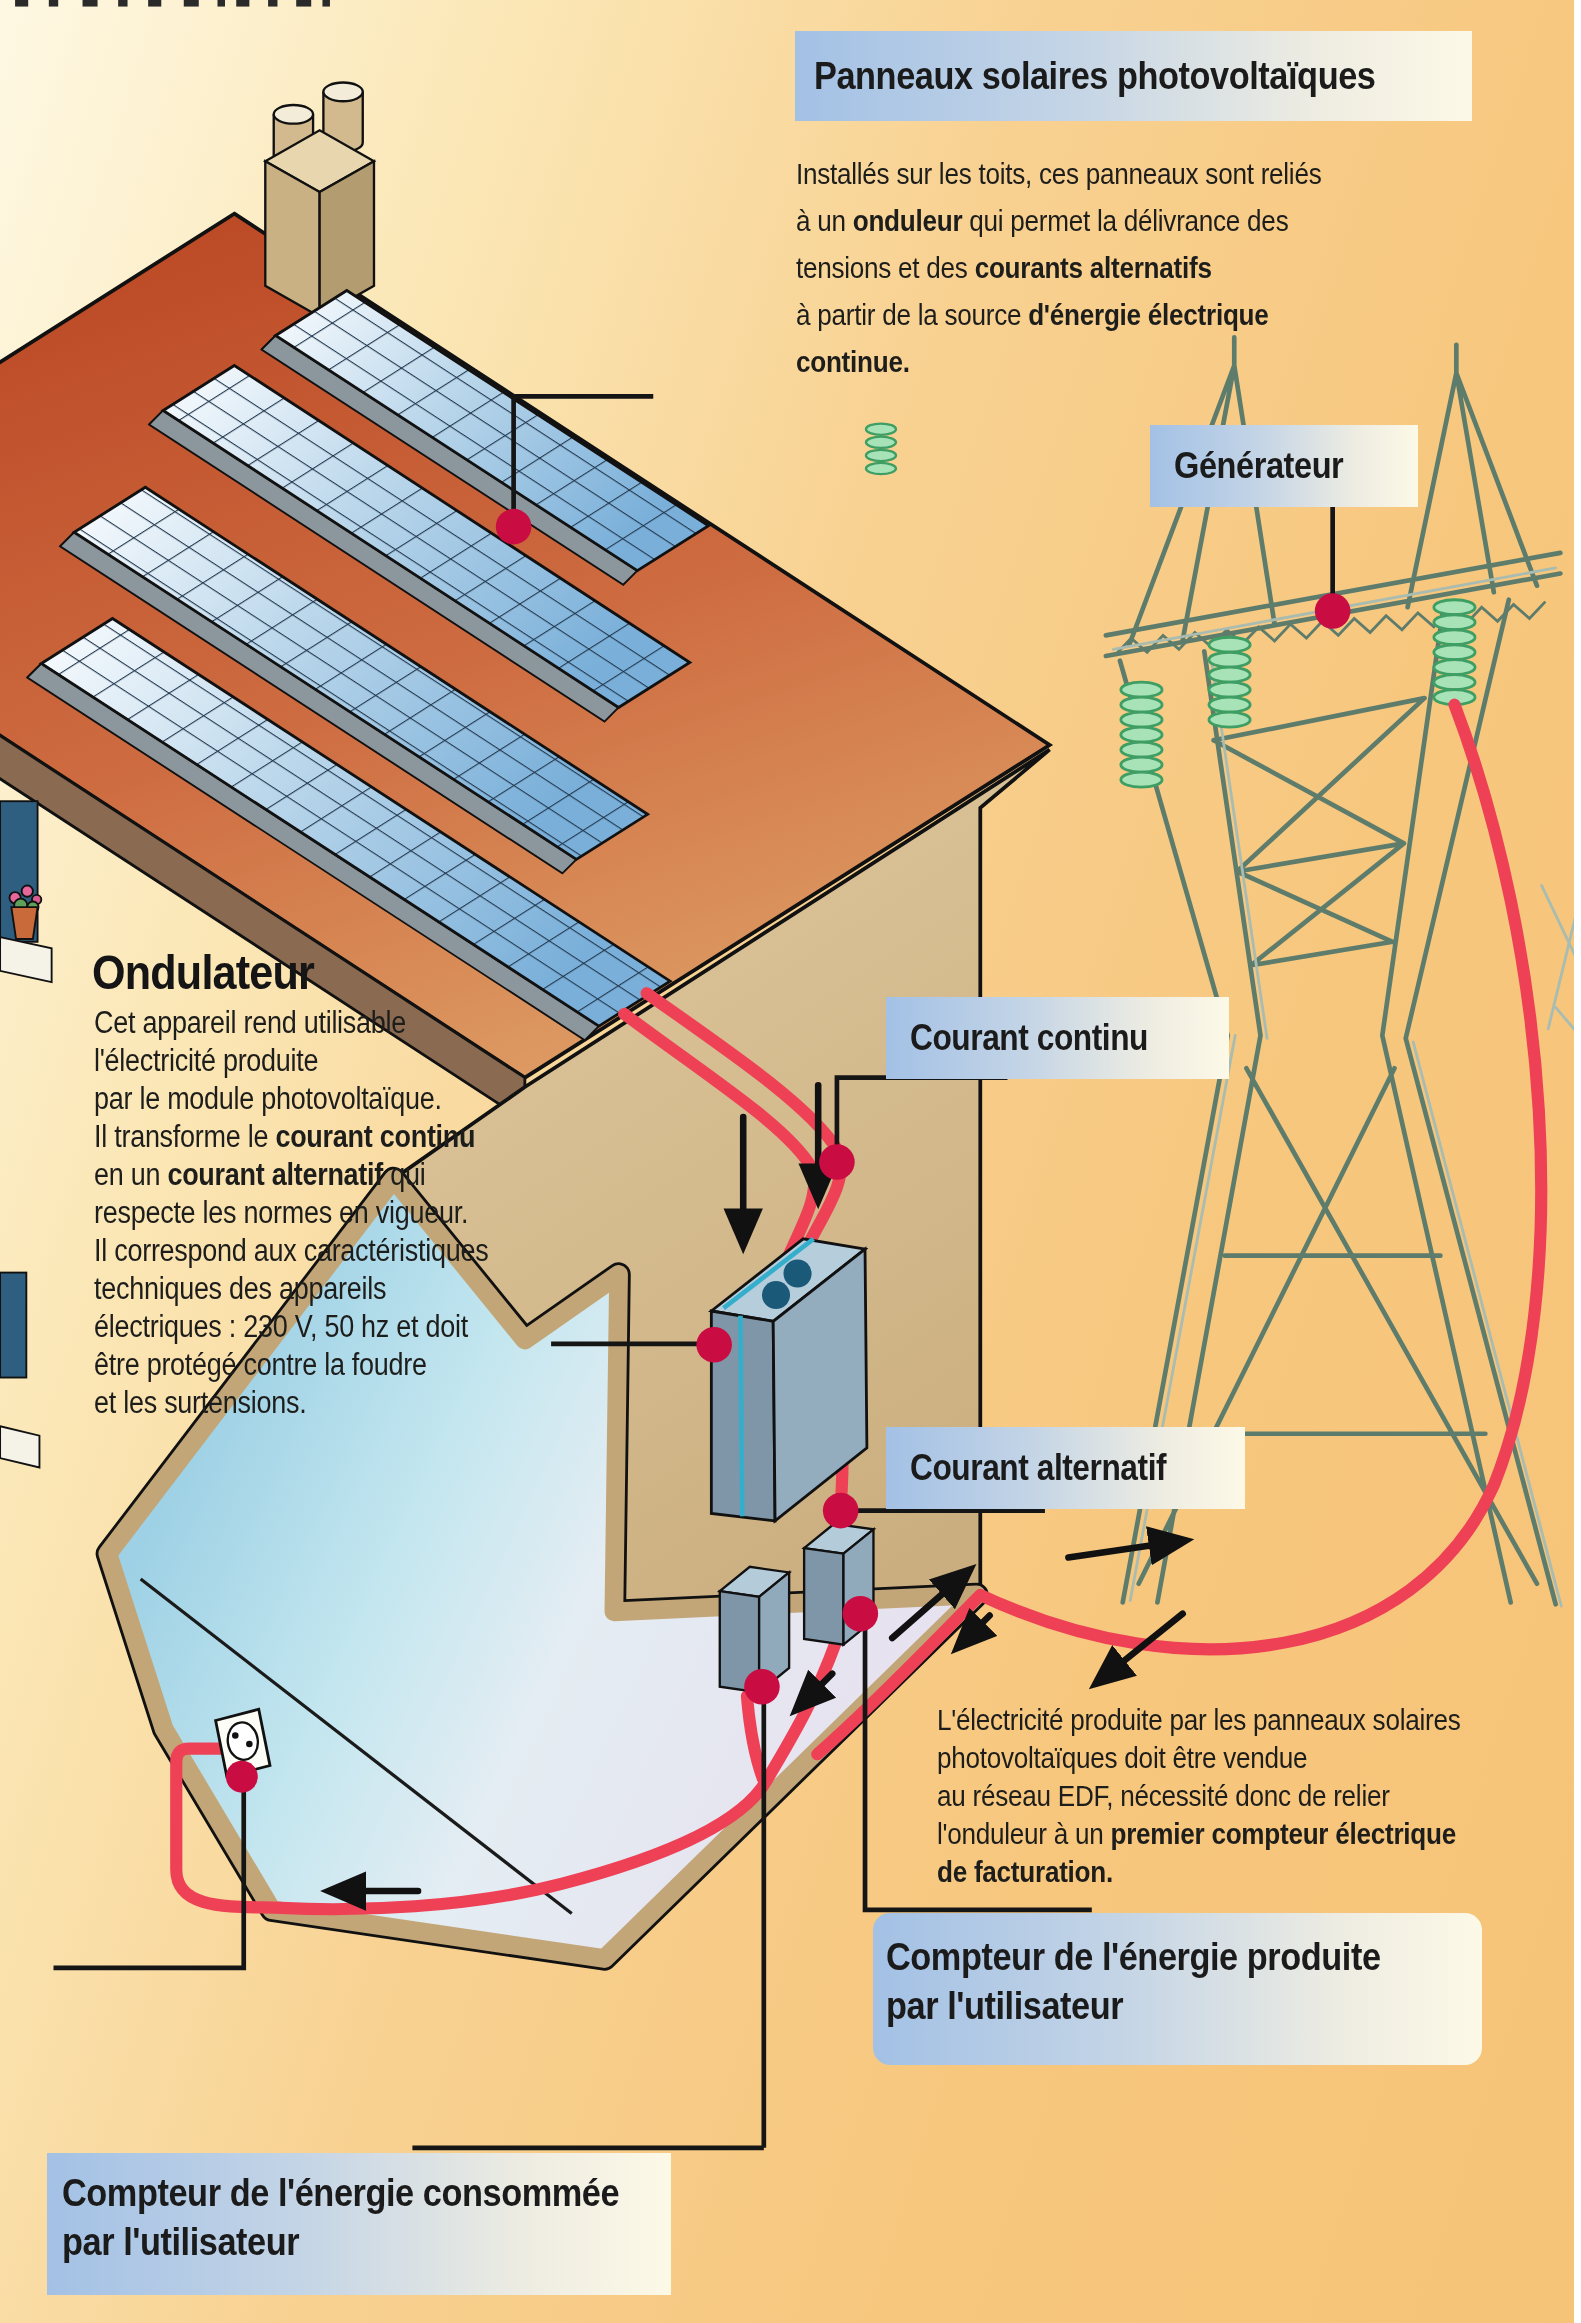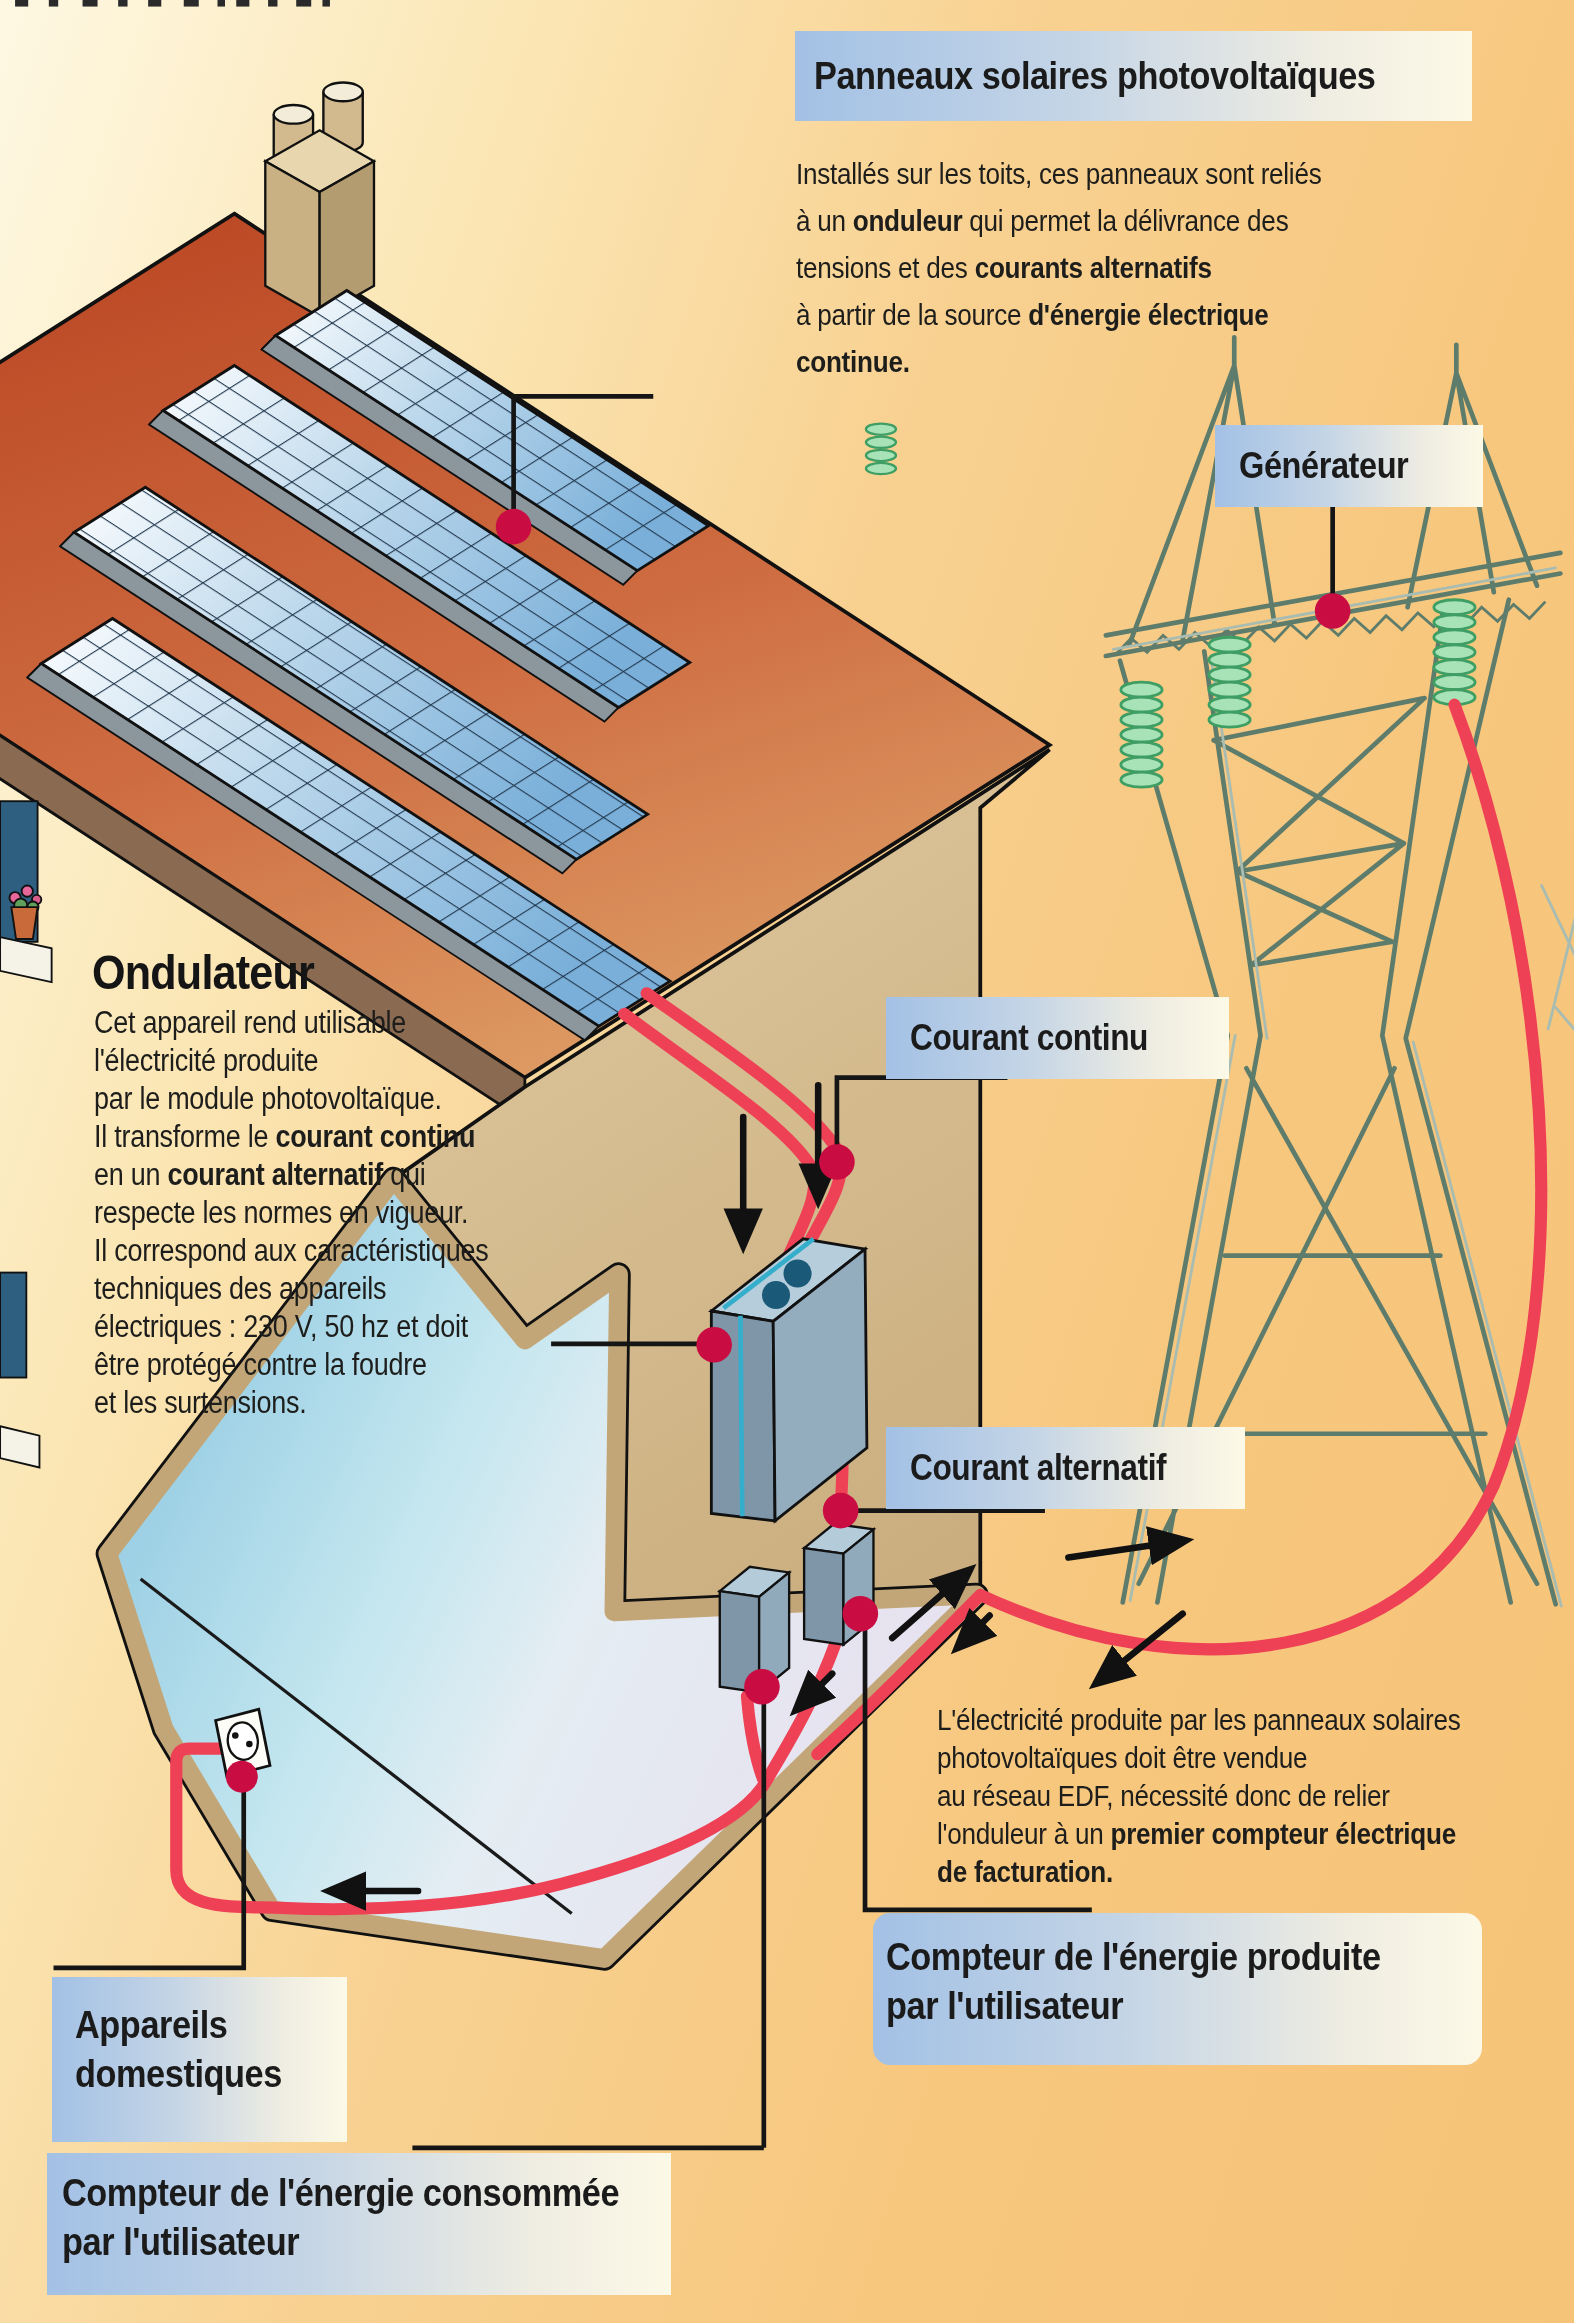--- a/index.html
+++ b/index.html
@@ -259,21 +259,21 @@
 </div>
 
 <div class="para" style="left:796px;top:150px;font-size:30px;line-height:47px;">
       <div class="pline"><span>Installés sur les toits, ces panneaux sont reliés</span></div>
       <div class="pline"><span>à un </span><b>onduleur</b><span> qui permet la délivrance des</span></div>
       <div class="pline"><span>tensions et des </span><b>courants alternatifs</b></div>
       <div class="pline"><span>à partir de la source </span><b>d'énergie électrique</b></div>
       <div class="pline"><b>continue.</b></div>
     </div>
 
-<div class="lbl" style="left:1215px;top:425px;width:244px;height:82px;font-size:37px;display:flex;align-items:center;padding-left:24px;">
+<div class="lbl" style="left:1150px;top:425px;width:244px;height:82px;font-size:37px;display:flex;align-items:center;padding-left:24px;">
   <span class="lt">Générateur</span>
 </div>
 
 <div class="hdg" style="left:92px;top:944px;font-size:49px;">Ondulateur</div>
 
 <div class="para" style="left:94px;top:1004px;font-size:31px;line-height:38px;">
       <div class="pline"><span>Cet appareil rend utilisable</span></div>
       <div class="pline"><span>l'électricité produite</span></div>
       <div class="pline"><span>par le module photovoltaïque.</span></div>
       <div class="pline"><span>Il transforme le </span><b>courant continu</b></div>
@@ -300,24 +300,20 @@
       <div class="pline"><span>au réseau EDF, nécessité donc de relier</span></div>
       <div class="pline"><span>l'onduleur à un </span><b>premier compteur électrique</b></div>
       <div class="pline"><b>de facturation.</b></div>
     </div>
 
 <div class="lbl" style="left:873px;top:1913px;width:596px;height:133px;font-size:39px;line-height:49px;padding:19px 0 0 13px;border-radius:17px;">
   <span class="lt">Compteur de l'énergie produite</span>
   <span class="lt">par l'utilisateur</span>
 </div>
 
-<div class="lbl" style="left:52px;top:1977px;width:272px;height:142px;font-size:39px;line-height:49px;padding:22.5px 0 0 22.5px;">
-  <span class="lt">Appareils</span>
-  <span class="lt">domestiques</span>
-</div>
 
 <div class="lbl" style="left:47px;top:2153px;width:609px;height:127px;font-size:39px;line-height:49px;padding:15px 0 0 15px;">
   <span class="lt">Compteur de l'énergie consommée</span>
   <span class="lt">par l'utilisateur</span>
 </div>
 
 </div>
 
 
 </body></html>

